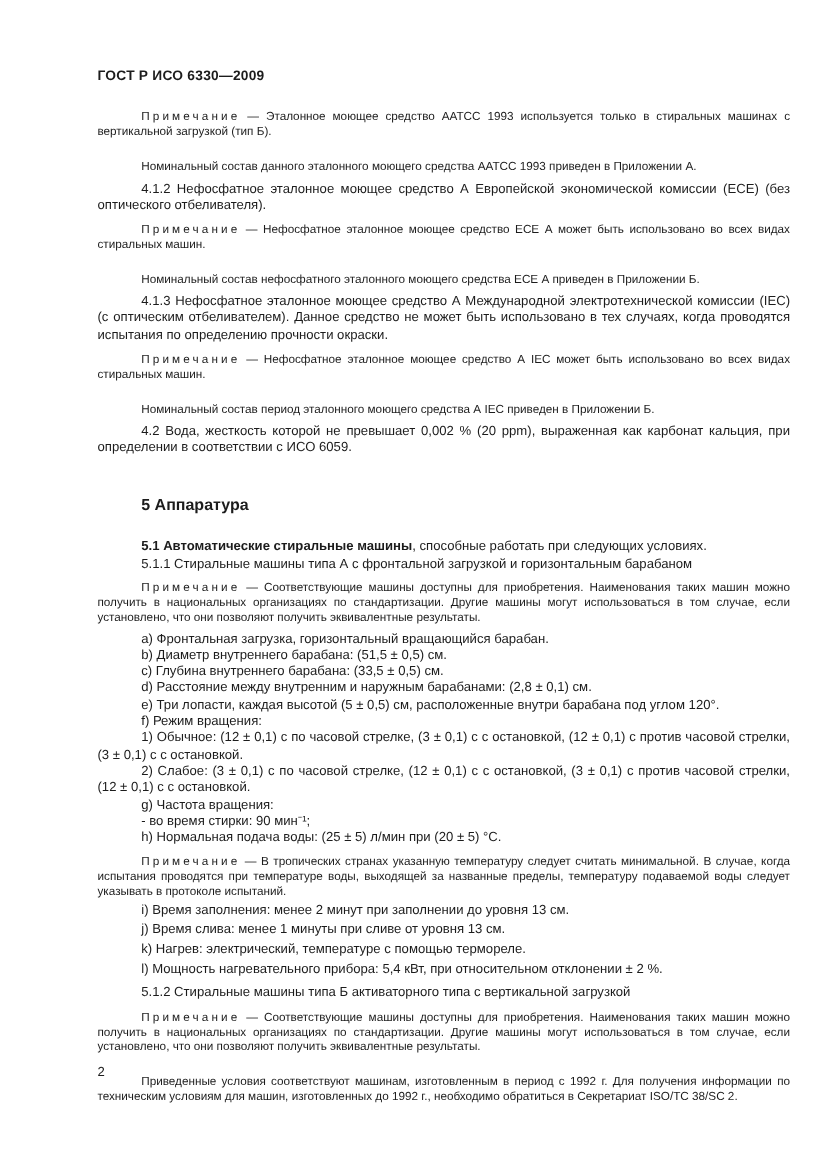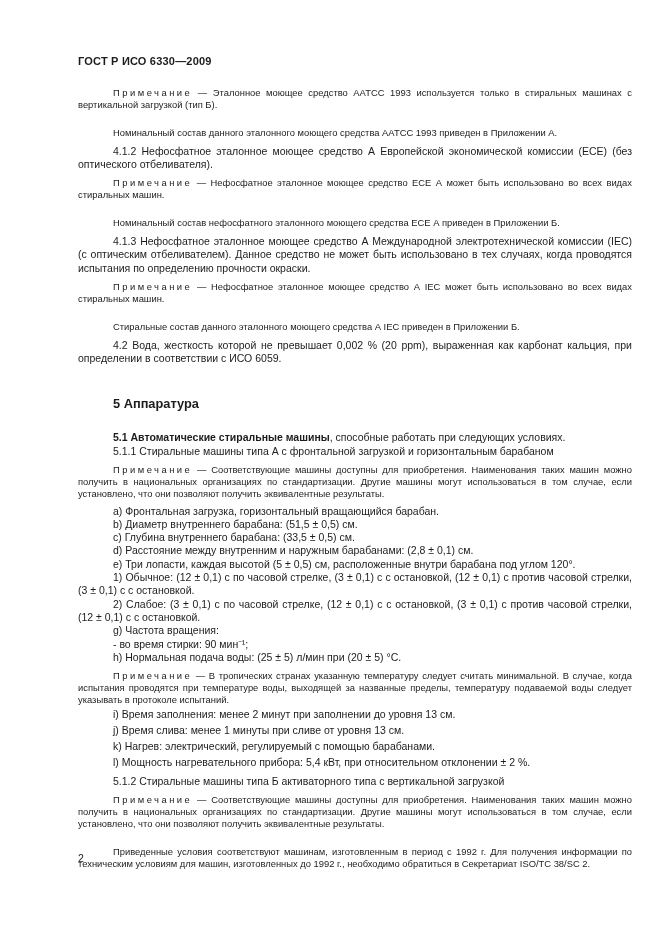--- a/index.html
+++ b/index.html
@@ -78,47 +78,48 @@
   <p class="small">Номинальный состав данного эталонного моющего средства AATCC 1993 приведен в Приложении А.</p>
 
   <p class="p">4.1.2  Нефосфатное эталонное моющее средство А Европейской экономической комиссии (ЕСЕ) (без оптического отбеливателя).</p>
 
   <p class="note"><span class="note-label">Примечание</span><span> — Нефосфатное эталонное моющее средство ЕСЕ А может быть использовано во всех видах стиральных машин.</span></p>
   <p class="small">Номинальный состав нефосфатного эталонного моющего средства ЕСЕ А приведен в Приложении Б.</p>
 
   <p class="p">4.1.3  Нефосфатное эталонное моющее средство А Международной электротехнической комиссии (IEC) (с оптическим отбеливателем). Данное средство не может быть использовано в тех случаях, когда проводятся испытания по определению прочности окраски.</p>
 
   <p class="note"><span class="note-label">Примечание</span><span> — Нефосфатное эталонное моющее средство А IEC может быть использовано во всех видах стиральных машин.</span></p>
-  <p class="small">Стиральные состав данного эталонного моющего средства А IEC приведен в Приложении Б.</p>
+  <p class="small">Номинальный состав период эталонного моющего средства А IEC приведен в Приложении Б.</p>
 
   <p class="p">4.2  Вода, жесткость которой не превышает 0,002 % (20 ppm), выраженная как карбонат кальция, при определении в соответствии с ИСО 6059.</p>
 
   <h2 class="h2">5  Аппаратура</h2>
 
   <p class="p tight"><span class="b">5.1  Автоматические стиральные машины</span><span>, способные работать при следующих условиях.</span></p>
   <p class="p tight">5.1.1  Стиральные машины типа А с фронтальной загрузкой и горизонтальным барабаном</p>
 
   <p class="note"><span class="note-label">Примечание</span><span> — Соответствующие машины доступны для приобретения. Наименования таких машин можно получить в национальных организациях по стандартизации. Другие машины могут использоваться в том случае, если установлено, что они позволяют получить эквивалентные результаты.</span></p>
 
   <p class="li first">a)  Фронтальная загрузка, горизонтальный вращающийся барабан.</p>
   <p class="li">b)  Диаметр внутреннего барабана: (51,5 ± 0,5) см.</p>
   <p class="li">c)  Глубина внутреннего барабана: (33,5 ± 0,5) см.</p>
   <p class="li">d)  Расстояние между внутренним и наружным барабанами: (2,8 ± 0,1) см.</p>
   <p class="li">e)  Три лопасти, каждая высотой (5 ± 0,5) см, расположенные внутри барабана под углом 120°.</p>
+  <p class="li">f)  Режим вращения:</p>
   <p class="li">1)  Обычное:  (12 ± 0,1) с по часовой стрелке, (3 ± 0,1) с с остановкой, (12 ± 0,1) с против часовой стрелки, (3 ± 0,1) с с остановкой.</p>
   <p class="li">2)  Слабое:  (3 ± 0,1) с по часовой стрелке, (12 ± 0,1) с с остановкой, (3 ± 0,1) с против часовой стрелки, (12 ± 0,1) с с остановкой.</p>
   <p class="li">g)  Частота вращения:</p>
   <p class="li">- во время стирки: 90 мин⁻¹;</p>
   <p class="li">h)  Нормальная подача воды: (25 ± 5) л/мин при (20 ± 5) °С.</p>
 
   <p class="note"><span class="note-label">Примечание</span><span> — В тропических странах указанную температуру следует считать минимальной. В случае, когда испытания проводятся при температуре воды, выходящей за названные пределы, температуру подаваемой воды следует указывать в протоколе испытаний.</span></p>
 
   <p class="li first spaced">i)  Время заполнения: менее 2 минут при заполнении до уровня 13 см.</p>
   <p class="li spaced">j)  Время слива: менее 1 минуты при сливе от уровня 13 см.</p>
-  <p class="li spaced">k)  Нагрев: электрический, регулируемый с помощью барабанами.</p>
+  <p class="li spaced">k)  Нагрев: электрический, температуре с помощью термореле.</p>
   <p class="li spaced">l)  Мощность нагревательного прибора: 5,4 кВт, при относительном отклонении ± 2 %.</p>
 
   <p class="p">5.1.2  Стиральные машины типа Б активаторного типа с вертикальной загрузкой</p>
 
   <p class="note"><span class="note-label">Примечание</span><span> — Соответствующие машины доступны для приобретения. Наименования таких машин можно получить в национальных организациях по стандартизации. Другие машины могут использоваться в том случае, если установлено, что они позволяют получить эквивалентные результаты.</span></p>
   <p class="small">Приведенные условия соответствуют машинам, изготовленным в период с 1992 г. Для получения информации по техническим условиям для машин, изготовленных до 1992 г., необходимо обратиться в Секретариат ISO/TC 38/SC 2.</p>
 
   <div class="page-number">2</div>
 
 </div>

